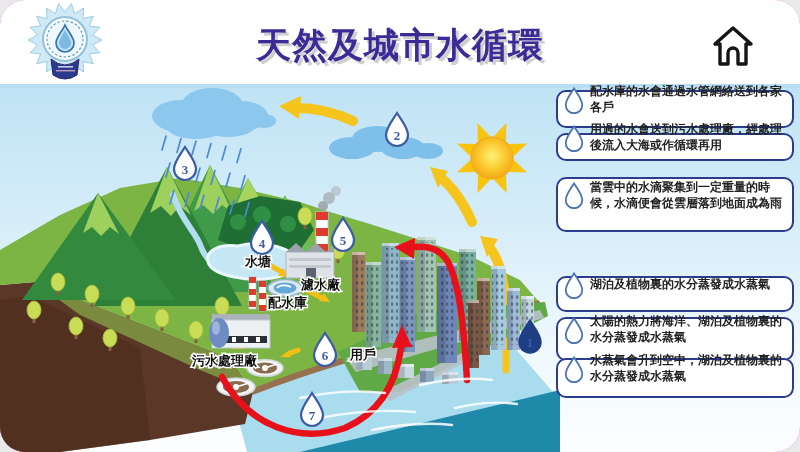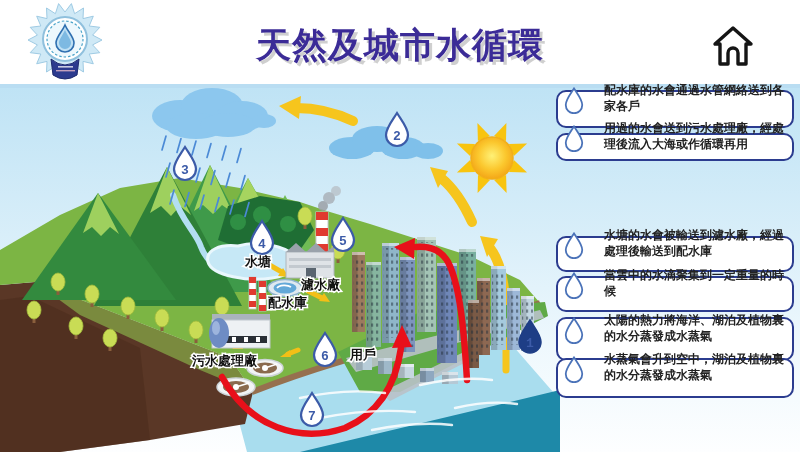--- a/index.html
+++ b/index.html
@@ -1,37 +1,37 @@
 <!DOCTYPE html>
 <html><head>
 <meta charset="utf-8">
 <style>
   html,body{margin:0;padding:0;background:#e9e9e9;}
   .stage{position:relative;width:800px;height:452px;background:#d946ef;overflow:hidden;
-         font-family:Liberation Mono, monospace;}
+         font-family:Liberation Serif, serif;border-radius:25px;}
   
   .header{position:absolute;top:0;left:0;width:800px;height:84px;background:#ffffff;}
   .divider{position:absolute;top:84px;left:0;width:800px;height:4px;background:#b9ddf2;z-index:5;}
   .title{position:absolute;top:22px;left:0;width:800px;text-align:center;
          font-size:35px;font-weight:bold;color:#3b2b97;letter-spacing:1px;
          text-shadow:3px 3px 0 #cfcfcf;z-index:3;}
   .logo{position:absolute;top:3px;left:25px;width:80px;height:80px;z-index:3;}
   .home-btn{position:absolute;top:23px;right:44px;width:46px;height:46px;cursor:pointer;z-index:4;
             background:none;border:none;padding:0;}
   
   .scene{position:absolute;top:88px;left:0;width:800px;height:364px;display:block;
          background:linear-gradient(180deg,#bfe3f5 0%,#d8eef9 40%,#eef8fd 70%,#fdfeff 100%);}
   .lbl{font-size:13px;font-weight:bold;fill:#111;stroke:#ffffff;stroke-width:3px;
        paint-order:stroke;font-family:inherit;}
   .dropnum{font-size:13px;font-weight:bold;fill:#3c5ba8;text-anchor:middle;font-family:inherit;}
   
   .sidebar{position:absolute;top:88px;left:556px;width:242px;height:364px;z-index:6;}
   .card{position:absolute;left:0;width:238px;box-sizing:border-box;background:#ffffff;
         border:2.5px solid #2b3c8f;border-radius:10px;display:flex;align-items:center;
-        gap:20px;padding:2px 8px 20px 6px;}
+        gap:6px;padding:2px 8px 20px 6px;}
   .card .txt{font-size:12px;line-height:1.3;color:#222;font-weight:bold;}
   .card svg{flex:0 0 auto;}
 </style>
 </head>
 <body>
 
 <div class="stage">
 
   <div class="header">
     <svg class="logo" viewBox="0 0 80 80">
@@ -396,31 +396,31 @@
           <path d="M0,-16 C5,-8 11,-1 11,6 A11,11 0 1,1 -11,6 C-11,-1 -5,-8 0,-16 Z" fill="#fff" stroke="#4a72b8" stroke-width="2.4"></path>
         </svg>
       <span class="txt">配水庫的水會通過水管網絡送到各家各戶</span>
     </div>
     <div class="card" style="top:45px;height:28px">
       <svg width="20" height="27" viewBox="-13 -18 26 36">
           <path d="M0,-16 C5,-8 11,-1 11,6 A11,11 0 1,1 -11,6 C-11,-1 -5,-8 0,-16 Z" fill="#fff" stroke="#4a72b8" stroke-width="2.4"></path>
         </svg>
       <span class="txt">用過的水會送到污水處理廠，經處理後流入大海或作循環再用</span>
     </div>
-    <div class="card" style="top:148px;height:36px">
-      <svg width="20" height="27" viewBox="-13 -18 26 36">
-          <path d="M0,-16 C5,-8 11,-1 11,6 A11,11 0 1,1 -11,6 C-11,-1 -5,-8 0,-16 Z" fill="#fff" stroke="#4a72b8" stroke-width="2.4"></path>
-        </svg>
-      <span class="txt">水塘的水會被輸送到濾水廠，經過處理後輸送到配水庫</span>
+    <div class="card" style="top:89px;height:55px">
+      <svg width="20" height="27" viewBox="-13 -18 26 36">
+          <path d="M0,-16 C5,-8 11,-1 11,6 A11,11 0 1,1 -11,6 C-11,-1 -5,-8 0,-16 Z" fill="#fff" stroke="#4a72b8" stroke-width="2.4"></path>
+        </svg>
+      <span class="txt">當雲中的水滴聚集到一定重量的時候，水滴便會從雲層落到地面成為雨</span>
     </div>
     <div class="card" style="top:188px;height:36px">
       <svg width="20" height="27" viewBox="-13 -18 26 36">
           <path d="M0,-16 C5,-8 11,-1 11,6 A11,11 0 1,1 -11,6 C-11,-1 -5,-8 0,-16 Z" fill="#fff" stroke="#4a72b8" stroke-width="2.4"></path>
         </svg>
-      <span class="txt">當雲中的水滴聚集到一定重量的時候</span>
+      <span class="txt">湖泊及植物裏的水分蒸發成水蒸氣</span>
     </div>
     <div class="card" style="top:229px;height:44px">
       <svg width="20" height="27" viewBox="-13 -18 26 36">
           <path d="M0,-16 C5,-8 11,-1 11,6 A11,11 0 1,1 -11,6 C-11,-1 -5,-8 0,-16 Z" fill="#fff" stroke="#4a72b8" stroke-width="2.4"></path>
         </svg>
       <span class="txt">太陽的熱力將海洋、湖泊及植物裏的水分蒸發成水蒸氣</span>
     </div>
     <div class="card" style="top:270px;height:40px">
       <svg width="20" height="27" viewBox="-13 -18 26 36">
           <path d="M0,-16 C5,-8 11,-1 11,6 A11,11 0 1,1 -11,6 C-11,-1 -5,-8 0,-16 Z" fill="#fff" stroke="#4a72b8" stroke-width="2.4"></path>

